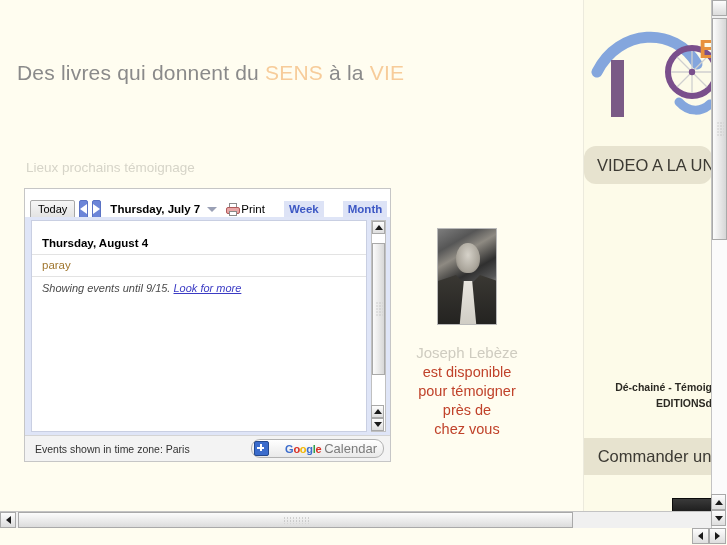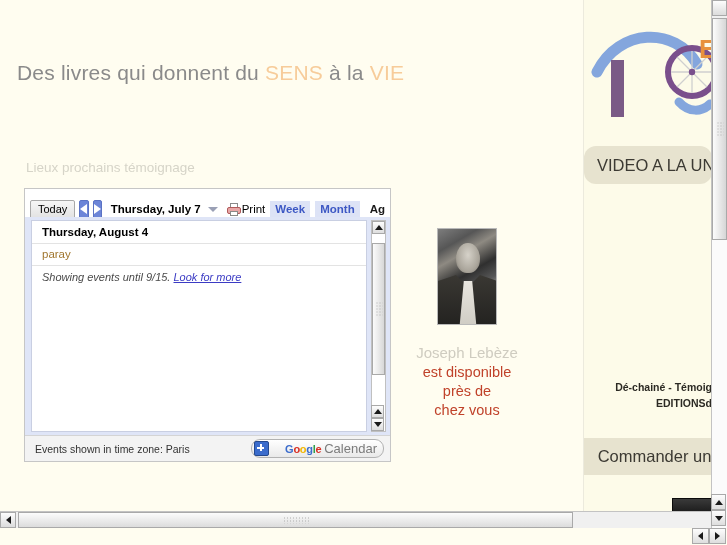--- a/index.html
+++ b/index.html
@@ -166,21 +166,21 @@
     position: absolute;
     left: 3px; top: 8px;
     width: 8px; height: 5px;
     background: #ffffff;
     border: 1px solid #8a8a8a;
     box-sizing: border-box;
   }
   #gc-print-label { font-size: 11.5px; color: #000; }
 
   .gc-view {
-    margin-left: 5px;
+    margin-left: 19px;
     padding: 2px 5px;
     font-size: 11.5px;
     font-weight: bold;
     color: #3d58c4;
     background: #dde3f6;
     border-radius: 0;
     cursor: pointer;
   }
   .gc-view.plain { background: transparent; color: #1a1a1a; }
 
@@ -201,21 +201,21 @@
     top: 3px;
     right: 23px;
     bottom: 3px;
     background: #ffffff;
     border: 1px solid #c9cfe2;
     box-sizing: border-box;
     overflow: hidden;
   }
 
   .gc-dayhead {
-    padding: 5px 0 5px 10px;
+    padding: 16px 0 5px 10px;
     font-size: 11.5px;
     font-weight: bold;
     color: #000;
     background: #ffffff;
     border-bottom: 1px solid #e3e3e3;
   }
   .gc-event {
     padding: 4px 0 5px 10px;
     font-size: 11.5px;
     color: #a0762e;
@@ -678,20 +678,21 @@
 
     <div id="portrait-col">
       <div id="portrait">
         <span class="coat"></span>
         <span class="shirt"></span>
         <span class="face"></span>
       </div>
       <div id="portrait-name">Joseph Lebèze</div>
       <div id="portrait-lines">
         <div>est disponible</div>
+        <div>pour témoigner</div>
         <div>près de</div>
         <div>chez vous</div>
       </div>
     </div>
 
     <div id="sidebar">
 
       <div id="logo">
         <svg width="123" height="122" viewBox="0 0 123 122">
           <path d="M8 60 C 30 16, 86 14, 108 52" stroke="#84a6dd" stroke-width="11" fill="none" stroke-linecap="round"></path>

